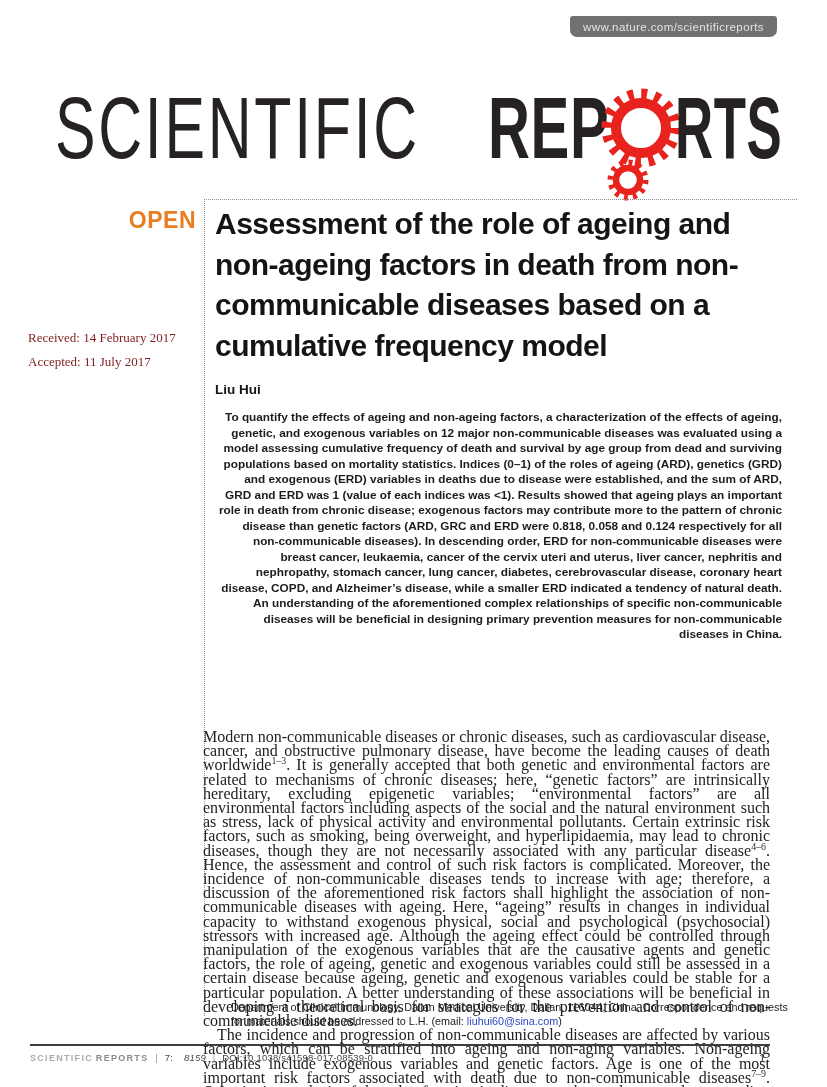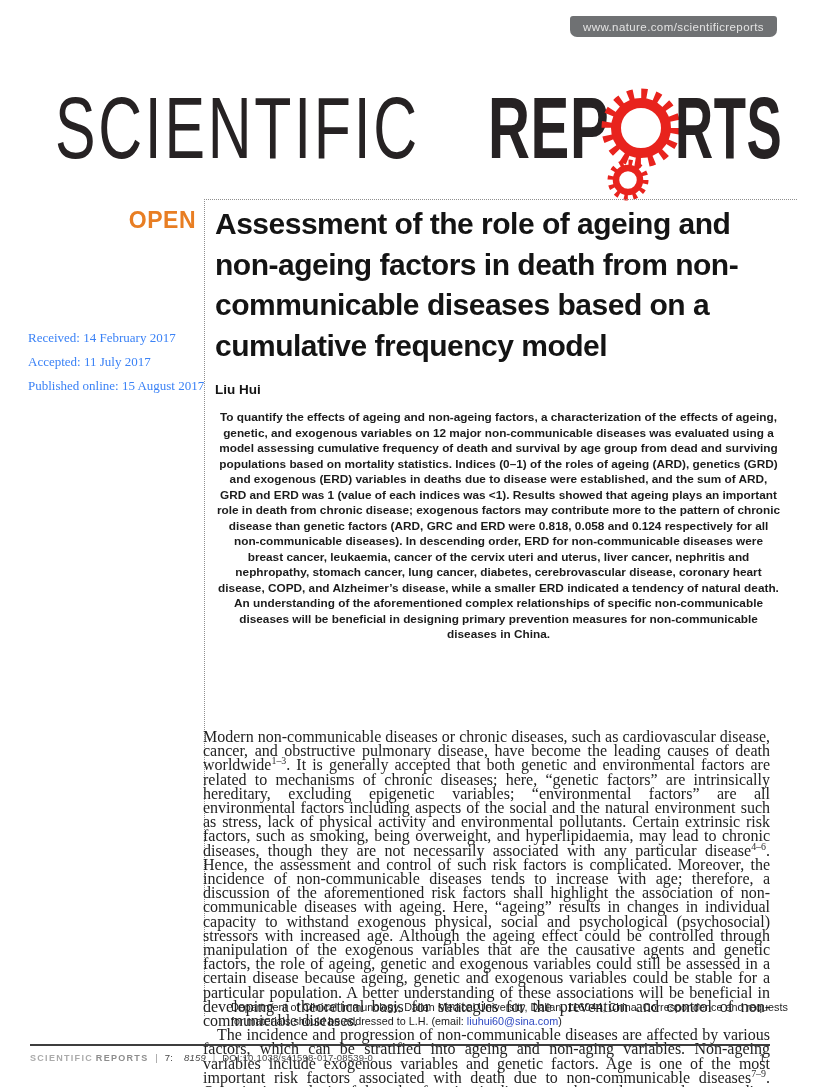--- a/index.html
+++ b/index.html
@@ -37,21 +37,21 @@
   }
   .logo svg.gears { position:absolute; left:545px; top:2px; }
 
   
   .open-label {
     position:absolute; left:0; top:207px; width:196px; text-align:right;
     font-size:23px; font-weight:700; letter-spacing:0.5px;
   }
   .dates {
     position:absolute; left:28px; top:326px; width:176px;
-    font-family:"Liberation Serif", serif; font-size:13px; line-height:24px; color:#3b82f6;
+    font-family:"Liberation Serif", serif; font-size:13px; line-height:24px; color:#7f1d1d;
   }
   .dates div { white-space:nowrap; }
 
   
   .divider-h {
     position:absolute; left:204px; top:199px; width:593px; height:0;
     border-top:1px dotted #8f8f8f;
   }
   .divider-v {
     position:absolute; left:204px; top:199px; width:0; height:817px;
@@ -60,21 +60,21 @@
 
   
   .main { position:absolute; left:215px; top:204px; width:567px; }
   .title {
     font-size:30px; line-height:40.5px; font-weight:700;
     letter-spacing:-0.5px; color:#141414;
   }
   .author { margin-top:16px; font-size:13.5px; font-weight:700; color:#141414; }
   .abstract {
     margin-top:13px; font-size:11.8px; line-height:15.5px; font-weight:700;
-    color:#1c1c1c; text-align:center;
+    color:#1c1c1c; text-align:right;
   }
   .body-text {
     position:absolute; left:203px; top:694px; width:567px;
     font-family:"Liberation Serif", serif; font-size:16px; line-height:14.2px;
     color:#222; text-align:justify;margin-top:36px;
   }
   .body-text p.indent { text-indent:14px; }
   sup.ref { font-size:0.62em; line-height:0; color:#2c2c2c; }
 
   .affiliation {
@@ -114,21 +114,20 @@
       <circle cx="41" cy="42" r="25" fill="#ffffff" stroke="#e8231d" stroke-width="10"></circle>
     </svg>
     <span class="rts">RTS</span>
   </div>
 
   <div class="open-label" style="color:#e87e23;">OPEN</div>
 
   <div class="dates">
     <div>Received: 14 February 2017</div>
     <div>Accepted: 11 July 2017</div>
-    <div>Published online: 15 August 2017</div>
   </div>
 
   <div class="divider-h"></div>
   <div class="divider-v"></div>
 
   <div class="main">
     <h1 class="title">Assessment of the role of ageing and non-ageing factors in death from non-communicable diseases based on a cumulative frequency model</h1>
     <div class="author">Liu Hui</div>
     <div class="abstract">To quantify the effects of ageing and non-ageing factors, a characterization of the effects of ageing, genetic, and exogenous variables on 12 major non-communicable diseases was evaluated using a model assessing cumulative frequency of death and survival by age group from dead and surviving populations based on mortality statistics. Indices (0–1) of the roles of ageing (ARD), genetics (GRD) and exogenous (ERD) variables in deaths due to disease were established, and the sum of ARD, GRD and ERD was 1 (value of each indices was &lt;1). Results showed that ageing plays an important role in death from chronic disease; exogenous factors may contribute more to the pattern of chronic disease than genetic factors (ARD, GRC and ERD were 0.818, 0.058 and 0.124 respectively for all non-communicable diseases). In descending order, ERD for non-communicable diseases were breast cancer, leukaemia, cancer of the cervix uteri and uterus, liver cancer, nephritis and nephropathy, stomach cancer, lung cancer, diabetes, cerebrovascular disease, coronary heart disease, COPD, and Alzheimer’s disease, while a smaller ERD indicated a tendency of natural death. An understanding of the aforementioned complex relationships of specific non-communicable diseases will be beneficial in designing primary prevention measures for non-communicable diseases in China.</div>
   </div>

